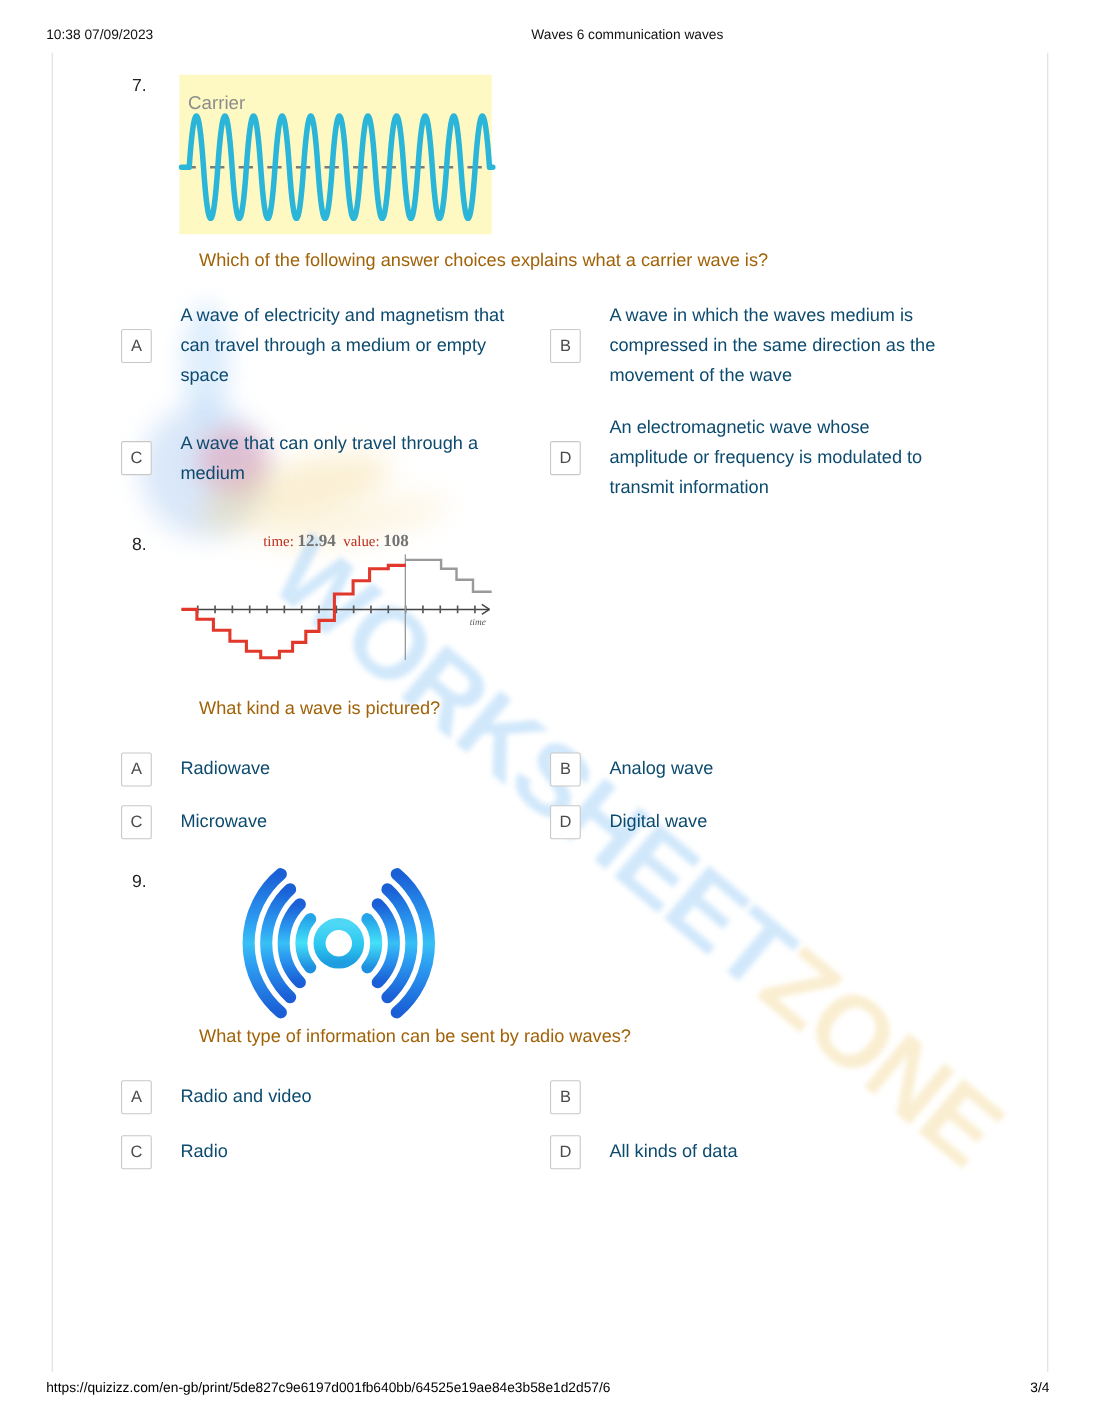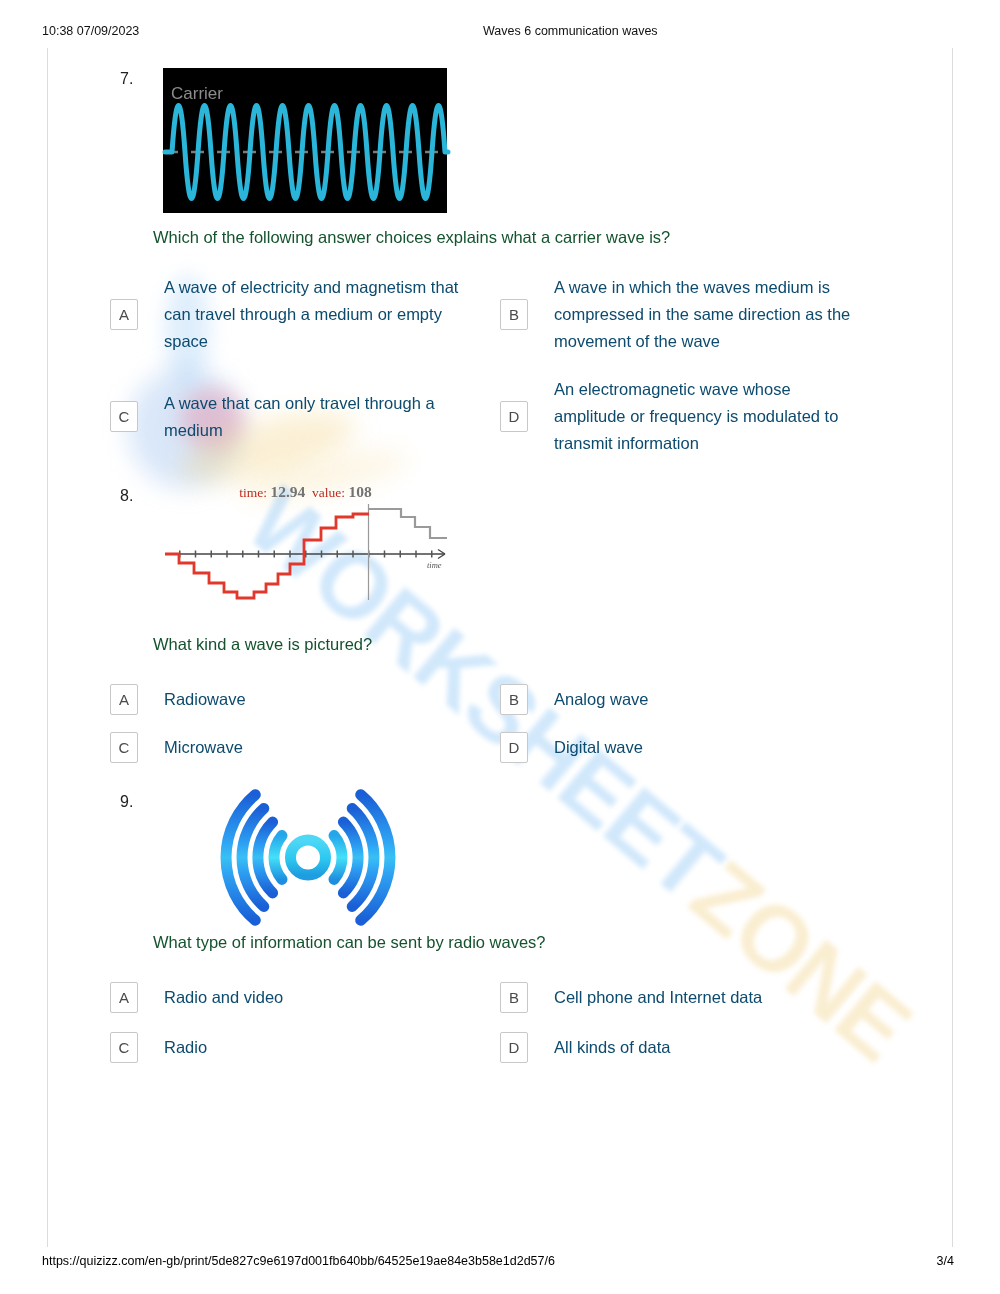--- a/index.html
+++ b/index.html
@@ -26,36 +26,36 @@
   .wm-blue{color:rgba(154,203,247,0.45);}
   .wm-yellow{color:rgba(246,227,178,0.60);}
   .blob{position:absolute;border-radius:50%;pointer-events:none;z-index:0;}
   .blob1{left:128px;top:368px;width:115px;height:120px;background:rgba(120,170,235,0.28);filter:blur(12px);}
   .blob2{left:180px;top:388px;width:65px;height:62px;background:rgba(235,90,120,0.28);filter:blur(10px);}
   .blob3{left:178px;top:420px;width:180px;height:55px;background:rgba(243,205,115,0.30);filter:blur(12px);transform:rotate(-15deg);}
   .blob4{left:165px;top:275px;width:45px;height:110px;background:rgba(150,200,245,0.30);filter:blur(10px);}
   .blob5{left:240px;top:458px;width:170px;height:35px;background:rgba(248,222,160,0.28);filter:blur(12px);transform:rotate(-12deg);}
 
   .qnum{position:absolute;left:120px;font-size:16px;color:#222;z-index:2;}
-  .qtext{position:absolute;left:153px;font-size:16.5px;line-height:27px;color:#14532d;z-index:2;}
+  .qtext{position:absolute;left:181px;font-size:16.5px;line-height:27px;color:#a16207;z-index:2;}
 
   .options{
     position:absolute;left:110px;width:843px;display:grid;
     grid-template-columns:390px 1fr;z-index:2;
   }
   .opt{display:flex;align-items:center;gap:26px;}
   .opt-box{
     flex:0 0 auto;width:26px;height:29px;border:1px solid #c8c8c8;border-radius:2px;
     background:#fff;display:flex;align-items:center;justify-content:center;
     font-size:15px;color:#4b4b4b;
   }
   .opt-txt{font-size:16.5px;line-height:27px;color:#0c4a6e;white-space:pre-line;max-width:345px;}
 
   
-  .fig7{position:absolute;left:163px;top:68px;width:284px;height:145px;background:#000000;z-index:1;}
+  .fig7{position:absolute;left:163px;top:68px;width:284px;height:145px;background:#fef9c3;z-index:1;}
   .fig7 .lbl{position:absolute;left:8px;top:16px;font-size:17px;color:#8c8c8c;}
   .fig7 svg{position:absolute;left:0;top:0;overflow:visible;}
 
   
   .fig8{position:absolute;left:163px;top:478px;width:285px;height:150px;z-index:1;}
   .fig8 .cap{
     position:absolute;left:0;right:0;top:5px;text-align:center;
     font-family:"Liberation Serif","DejaVu Serif",serif;color:#bf2b1f;font-size:13.5px;
   }
   .cap b{font-size:15.5px;color:#737373;font-weight:bold;}
@@ -221,21 +221,20 @@
     <div class="opt">
       <div class="opt-box">
           <span>A</span>
         </div>
       <div class="opt-txt">Radio and video</div>
     </div>
     <div class="opt">
       <div class="opt-box">
           <span>B</span>
         </div>
-      <div class="opt-txt">Cell phone and Internet data</div>
     </div>
     <div class="opt">
       <div class="opt-box">
           <span>C</span>
         </div>
       <div class="opt-txt">Radio</div>
     </div>
     <div class="opt">
       <div class="opt-box">
           <span>D</span>

